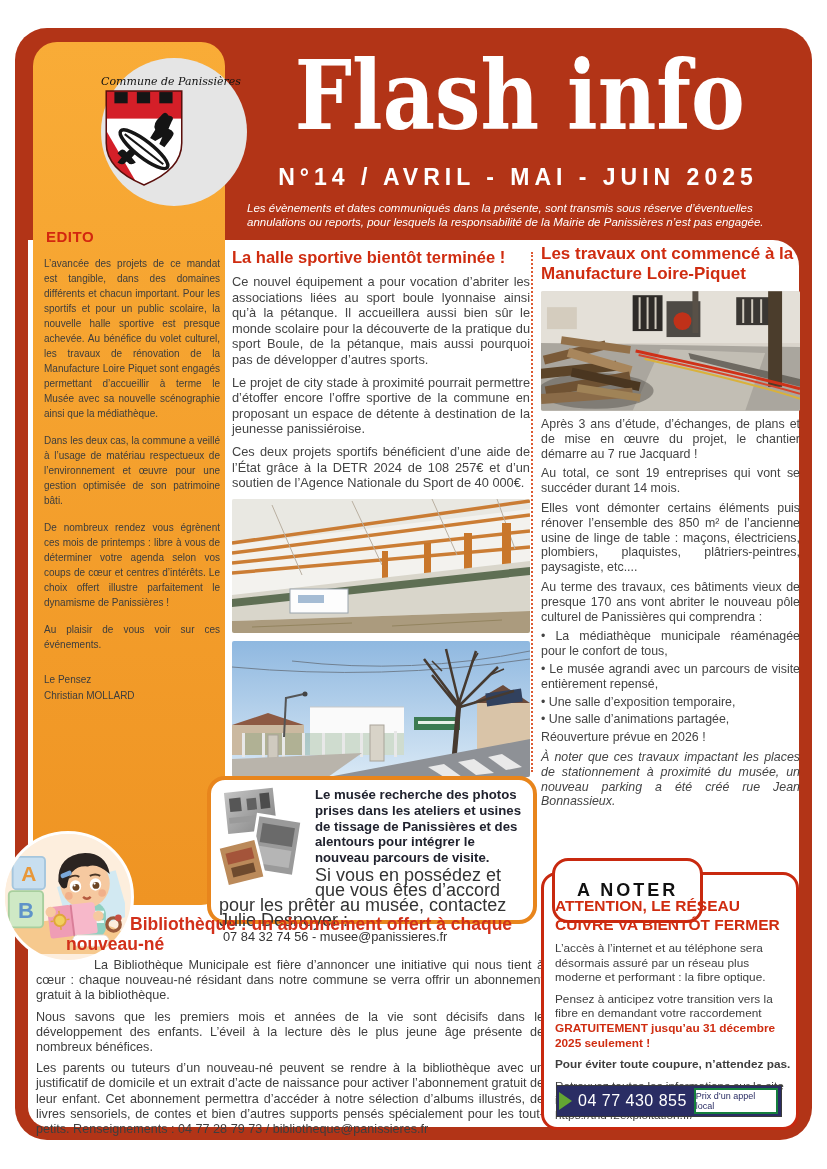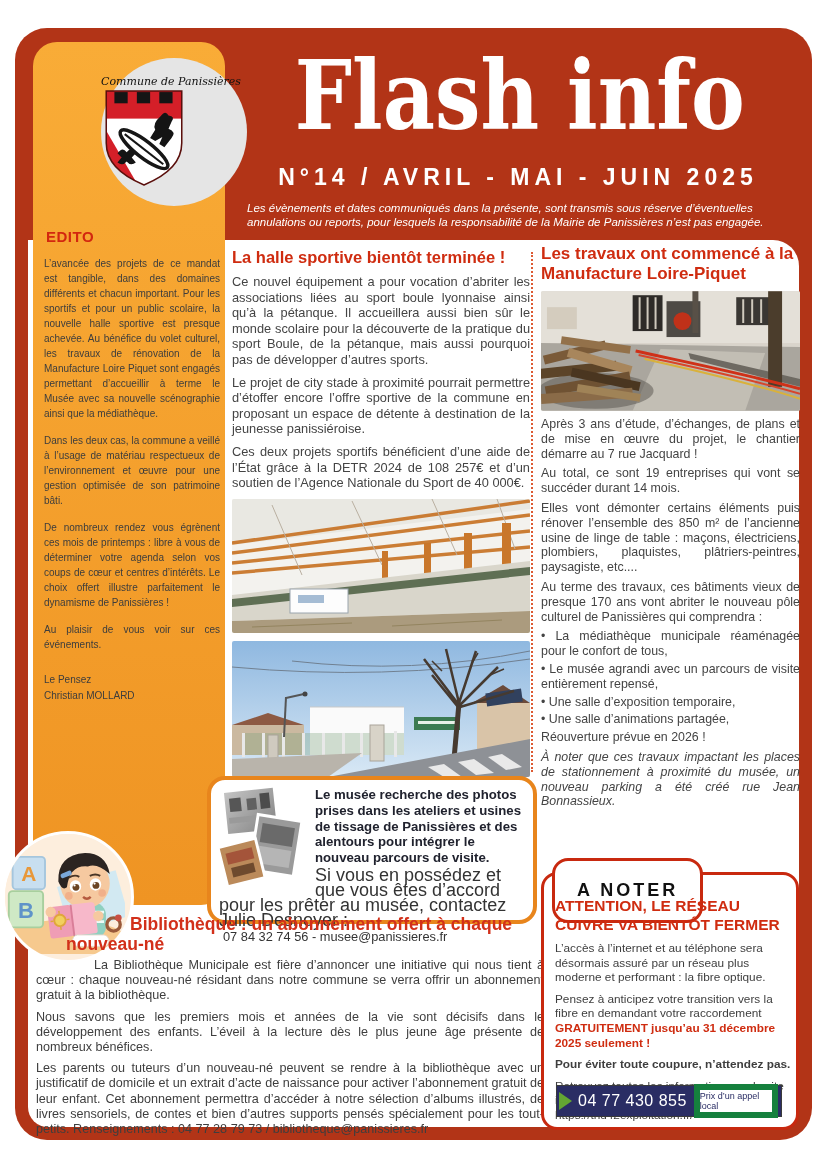--- a/index.html
+++ b/index.html
@@ -74,21 +74,21 @@
   .noter-title{color:#cf2c10;font-weight:bold;font-size:15.5px;line-height:18.5px;margin:0 0 7px;}
   .noter-inner p{font-size:11.8px;line-height:14.6px;color:#3e3e3e;margin:0 0 7px;}
   .red-b{color:#cf2c10;font-weight:bold;}
   .noter-warning{white-space:nowrap;font-size:11.4px;}
   .phone-bar{position:absolute;left:12px;bottom:10px;width:224px;height:30px;background:#2a2d64;
          display:flex;align-items:center;border:1px solid #3a3a3a;}
   .tri{width:0;height:0;border-top:9px solid transparent;border-bottom:9px solid transparent;
          border-left:13px solid #63a532;margin:0 6px 0 2px;}
   .phone-num{color:#fff;font-weight:normal;font-size:16px;letter-spacing:.5px;white-space:nowrap;}
   .phone-note{margin-left:7px;background:#fff;height:22px;flex:1;display:flex;align-items:center;
-         justify-content:center;font-size:9px;color:#2a2d64;border:6px solid #15803d;margin-right:3px;}
+         justify-content:center;font-size:9px;color:#2a2d64;border:2px solid #15803d;margin-right:3px;}
 </style>
 </head>
 <body>
 
 <div id="page">
 
   <div class="frame"></div>
   <div class="content-white"></div>
   <div class="sidebar"></div>
 

